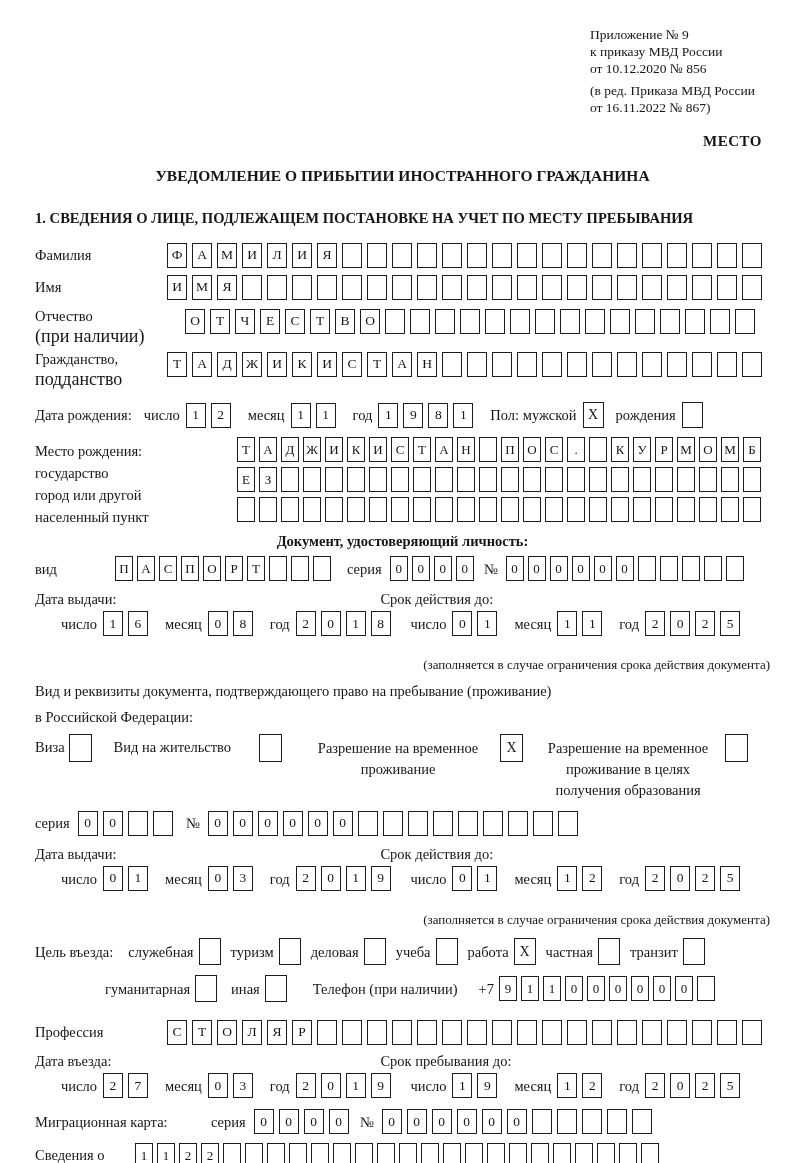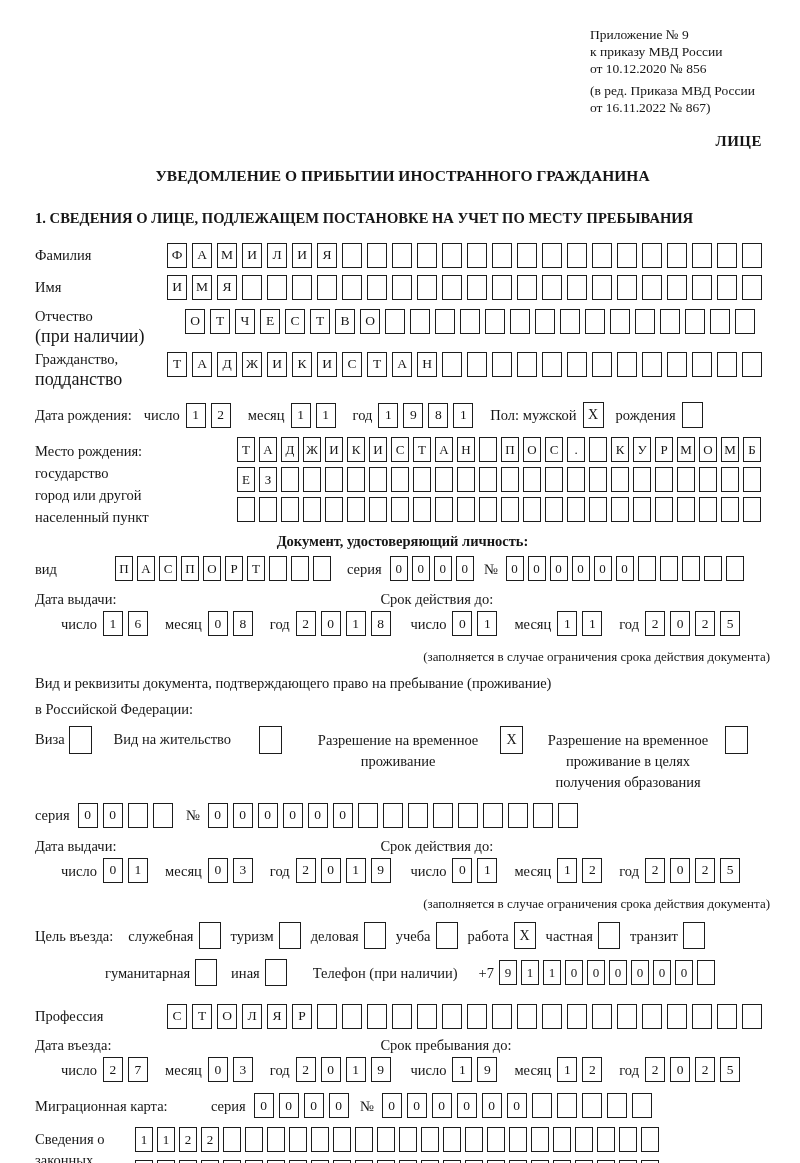--- a/index.html
+++ b/index.html
@@ -44,21 +44,21 @@
   
   .dates-headers{display:flex;margin-top:2px;}
   .dates-headers div{text-align:left;}
   .dh-left{width:47%;}
   .dh-right{width:53%;}
   .dates-fields{display:flex;align-items:center;margin-top:3px;}
   .df-left{width:47%;display:flex;align-items:center;}
   .df-right{width:53%;display:flex;align-items:center;justify-content:flex-start;padding-left:30px;box-sizing:border-box;}
   .df-left .dlabel:first-child{margin-left:26px;}
   .df-right .dlabel:first-child{margin-left:0;}
-  .dates-note{text-align:right;font-size:13px;margin-top:13px;margin-bottom:8px;}
+  .dates-note{text-align:right;font-size:13px;margin-top:21px;margin-bottom:8px;}
 
   
   .res-line{margin:4px 0 8px 0;}
   .opt-row{display:flex;align-items:flex-start;margin:4px 0 10px 0;}
   .opt{display:flex;align-items:flex-start;}
   .opt .olabel{padding-top:4px;}
   .opt .center{text-align:center;}
   .opt .ckbox{margin-left:8px;margin-top:0;}
 
   
@@ -84,21 +84,21 @@
 
   <div class="appendix">
     <div>Приложение № 9</div>
     <div>к приказу МВД России</div>
     <div>от 10.12.2020 № 856</div>
     <div class="gap"></div>
     <div>(в ред. Приказа МВД России</div>
     <div>от 16.11.2022 № 867)</div>
   </div>
 
-  <div class="forma">ЛИЦЕ</div>
+  <div class="forma">МЕСТО</div>
 
   <div class="title">
     <div>УВЕДОМЛЕНИЕ О ПРИБЫТИИ ИНОСТРАННОГО ГРАЖДАНИНА</div>
   </div>
 
   <div class="h1">1. СВЕДЕНИЯ О ЛИЦЕ, ПОДЛЕЖАЩЕМ ПОСТАНОВКЕ НА УЧЕТ ПО МЕСТУ ПРЕБЫВАНИЯ</div>
 
   <div class="row" style="margin-top:16px;">
     <div class="lab">Фамилия</div>
     <span class="boxrow">

